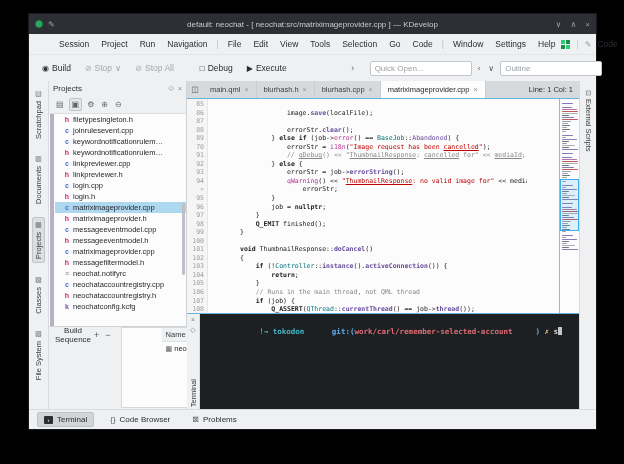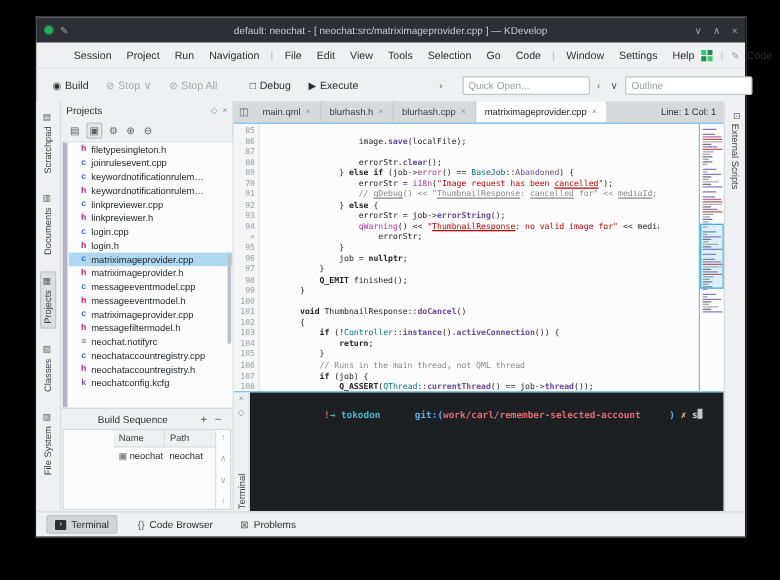--- a/index.html
+++ b/index.html
@@ -71,21 +71,21 @@
           padding-left:6px; }
   .tree-branch { position:absolute; left:1px; top:0; bottom:0; width:4px; background:#b7b1c6; }
   .tree-row { height:11px; display:flex; align-items:center; gap:2px; font-size:7.5px; color:#26292c;
               padding-left:8px; white-space:nowrap; }
   .tree-row.sel { background:#aed7f0; }
   .fi { width:8px; font-size:7px; font-weight:bold; text-align:center; flex:0 0 auto; }
   .fi-h { color:#d81b7b; } .fi-c { color:#3f6fd0; } .fi-rc { color:#84888c; } .fi-k { color:#7b52ab; }
   .tree-scroll { position:absolute; right:1px; top:42%; height:34%; width:3px; background:#bdc1c5; border-radius:2px; }
 
   
-  .bseq { flex:0 0 83px; display:flex; flex-direction:column; border-top:1px solid #cfd3d7; background:#eff0f1; }
+  .bseq { flex:0 0 83px; display:flex; flex-direction:row; border-top:1px solid #cfd3d7; background:#eff0f1; }
   .bseq-head { height:16px; display:flex; align-items:center; font-size:8px; color:#2b2e31; padding:0 6px; }
   .bseq-head .bs-title { flex:1; text-align:center; }
   .bs-btn { color:#54585c; font-size:9px; padding:0 3px; }
   .bseq-body { flex:1; display:flex; background:#fcfcfc; border:1px solid #d6d9dc; margin:0 1px 1px 1px; }
   .bs-table { flex:1; font-size:7.5px; color:#26292c;margin-left:40px; }
   .bs-thr { display:flex; border-bottom:1px solid #dcdfe2; background:#eff0f1; }
   .bs-th { flex:1; padding:2px 4px; border-right:1px solid #dcdfe2; color:#3c4043; }
   .bs-tr { display:flex; }
   .bs-td { flex:1; padding:2px 4px; white-space:nowrap; overflow:hidden; }
   .bs-arrows { flex:0 0 12px; border-left:1px solid #dcdfe2; display:flex; flex-direction:column;

